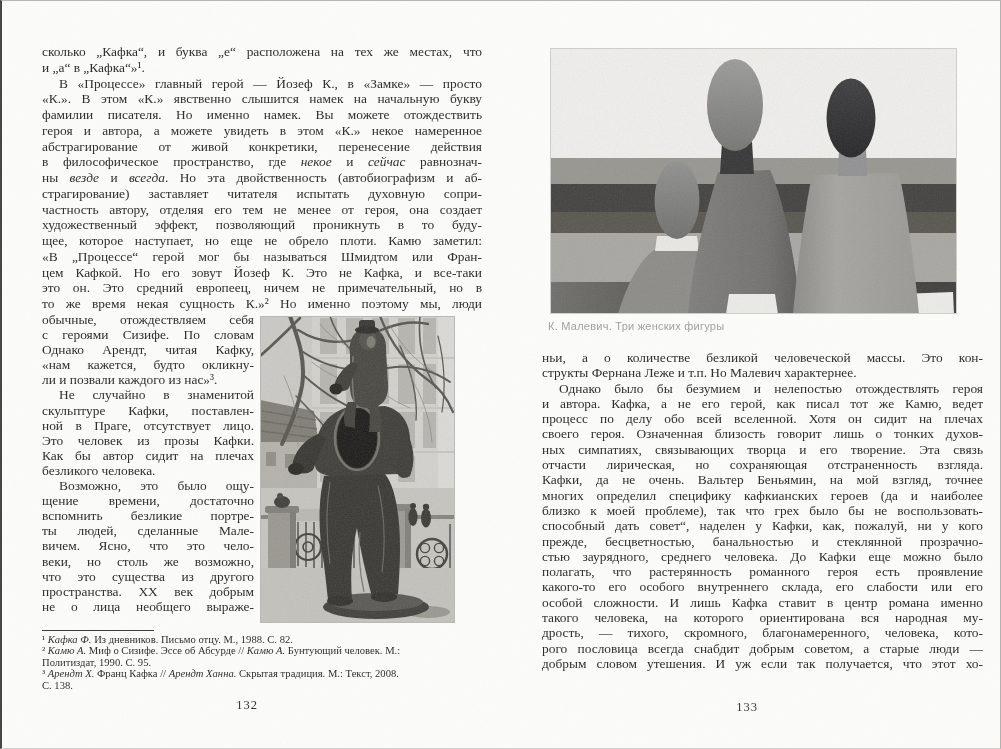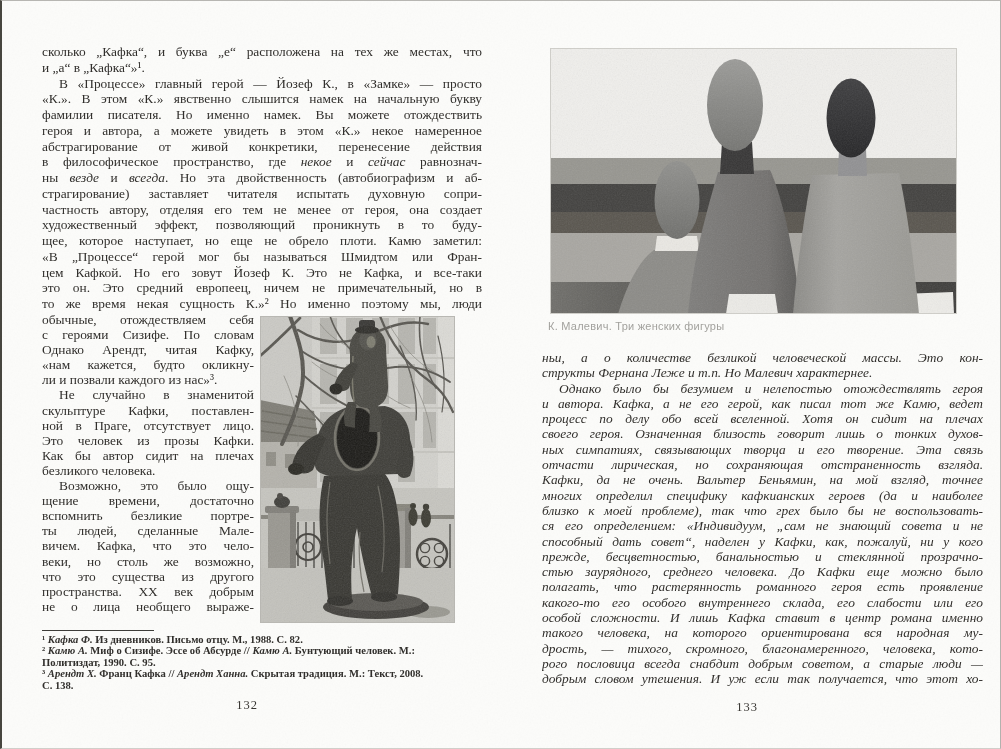--- a/index.html
+++ b/index.html
@@ -17,24 +17,24 @@
   .col{position:absolute;}
   .line{
     text-align:justify;text-align-last:justify;
     overflow:hidden;white-space:nowrap;
     height:var(--lh);line-height:var(--lh);
   }
   .line.end{text-align-last:left;}
   .line.ind{text-indent:17px;}
   .col-full-left{left:40px;top:43px;width:440px;font-size:13.4px;--lh:15.75px;}
   .col-wrap-left{left:40px;top:311px;width:212px;font-size:13.4px;--lh:15.1px;}
-  .col-right{left:540px;top:349px;width:441px;font-size:13.4px;font-style:italic;--lh:15.3px;}
+  .col-right{left:540px;top:349px;width:441px;font-size:13.4px;--lh:15.3px;}
   .footnote-rule{position:absolute;left:40px;top:629px;width:112px;height:1px;background:#3b3a36;}
   .footnotes{left:40px;top:633px;width:442px;font-size:10.6px;--lh:11.4px;}
-  .footnotes .line{text-align-last:left;font-weight:bold;}
+  .footnotes .line{text-align-last:left;}
   .pagenum{position:absolute;font-size:12.5px;letter-spacing:1px;color:#33312d;text-align:center;}
   .pagenum-left{left:40px;top:697px;width:410px;}
   .pagenum-right{left:540px;top:699px;width:410px;}
   .photo-fig{position:absolute;left:258px;top:315px;width:195px;height:307px;}
   .painting-fig{position:absolute;left:548px;top:47px;width:407px;height:266px;}
   .painting-caption{
     position:absolute;left:546px;top:319px;width:400px;
     font-family:"Liberation Sans", sans-serif;font-size:11px;letter-spacing:.25px;
     color:#a2a19d;
   }
@@ -74,21 +74,21 @@
       <div class="line ind"><span>Не случайно в знаменитой</span></div>
       <div class="line"><span>скульптуре Кафки, поставлен-</span></div>
       <div class="line"><span>ной в Праге, отсутствует лицо.</span></div>
       <div class="line"><span>Это человек из прозы Кафки.</span></div>
       <div class="line"><span>Как бы автор сидит на плечах</span></div>
       <div class="line end"><span>безликого человека.</span></div>
       <div class="line ind"><span>Возможно, это было ощу-</span></div>
       <div class="line"><span>щение времени, достаточно</span></div>
       <div class="line"><span>вспомнить безликие портре-</span></div>
       <div class="line"><span>ты людей, сделанные Мале-</span></div>
-      <div class="line"><span>вичем. Кафка, что это чело-</span></div>
+      <div class="line"><span>вичем. Ясно, что это чело-</span></div>
       <div class="line"><span>веки, но столь же возможно,</span></div>
       <div class="line"><span>что это существа из другого</span></div>
       <div class="line"><span>пространства. XX век добрым</span></div>
       <div class="line"><span>не о лица необщего выраже-</span></div>
     </div>
 
   <div class="photo-fig">
     <svg viewBox="0 0 195 307" width="195" height="307">
       <defs>
         <filter id="pnoise" x="0" y="0" width="100%" height="100%">
@@ -329,21 +329,20 @@
       <div class="line end"><span>структы Фернана Леже и т.п. Но Малевич характернее.</span></div>
       <div class="line ind"><span>Однако было бы безумием и нелепостью отождествлять героя</span></div>
       <div class="line"><span>и автора. Кафка, а не его герой, как писал тот же Камю, ведет</span></div>
       <div class="line"><span>процесс по делу обо всей вселенной. Хотя он сидит на плечах</span></div>
       <div class="line"><span>своего героя. Означенная близость говорит лишь о тонких духов-</span></div>
       <div class="line"><span>ных симпатиях, связывающих творца и его творение. Эта связь</span></div>
       <div class="line"><span>отчасти лирическая, но сохраняющая отстраненность взгляда.</span></div>
       <div class="line"><span>Кафки, да не очень. Вальтер Беньямин, на мой взгляд, точнее</span></div>
       <div class="line"><span>многих определил специфику кафкианских героев (да и наиболее</span></div>
       <div class="line"><span>близко к моей проблеме), так что грех было бы не воспользовать-</span></div>
-      <div class="line"><span>ся его определением: «Индивидуум, „сам не знающий совета и не</span></div>
       <div class="line"><span>способный дать совет“, наделен у Кафки, как, пожалуй, ни у кого</span></div>
       <div class="line"><span>прежде, бесцветностью, банальностью и стеклянной прозрачно-</span></div>
       <div class="line"><span>стью заурядного, среднего человека. До Кафки еще можно было</span></div>
       <div class="line"><span>полагать, что растерянность романного героя есть проявление</span></div>
       <div class="line"><span>какого-то его особого внутреннего склада, его слабости или его</span></div>
       <div class="line"><span>особой сложности. И лишь Кафка ставит в центр романа именно</span></div>
       <div class="line"><span>такого человека, на которого ориентирована вся народная му-</span></div>
       <div class="line"><span>дрость, — тихого, скромного, благонамеренного, человека, кото-</span></div>
       <div class="line"><span>рого пословица всегда снабдит добрым советом, а старые люди —</span></div>
       <div class="line"><span>добрым словом утешения. И уж если так получается, что этот хо-</span></div>

